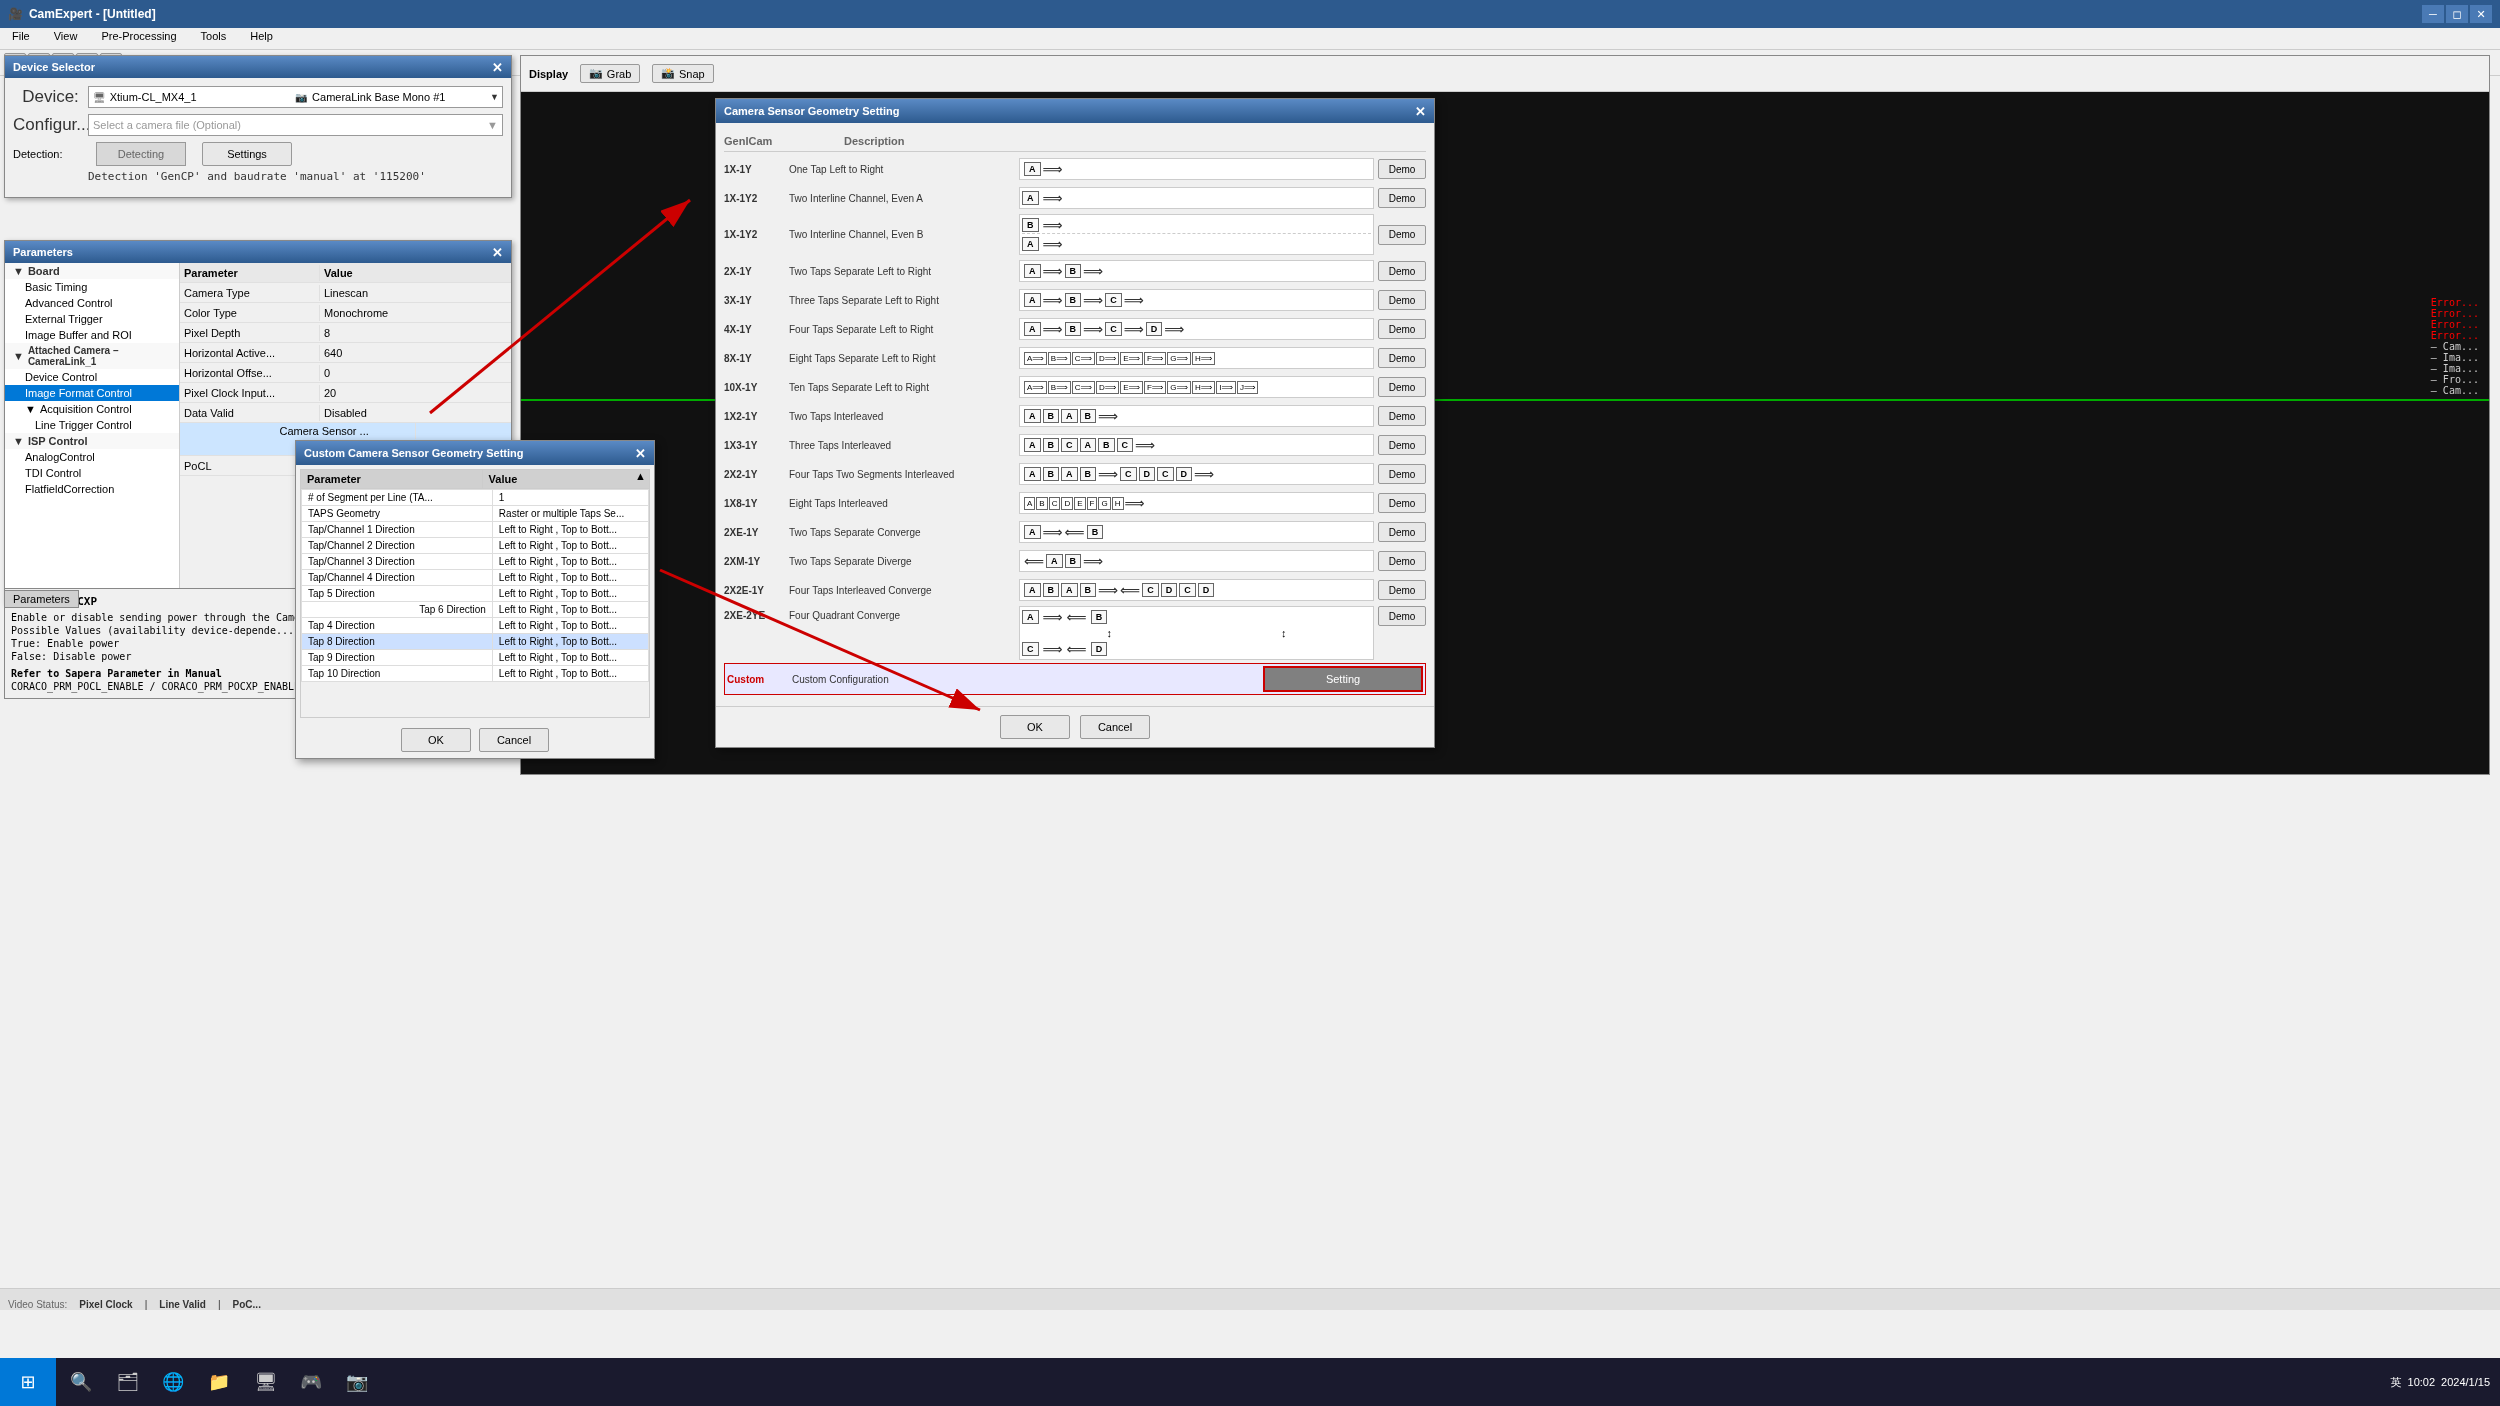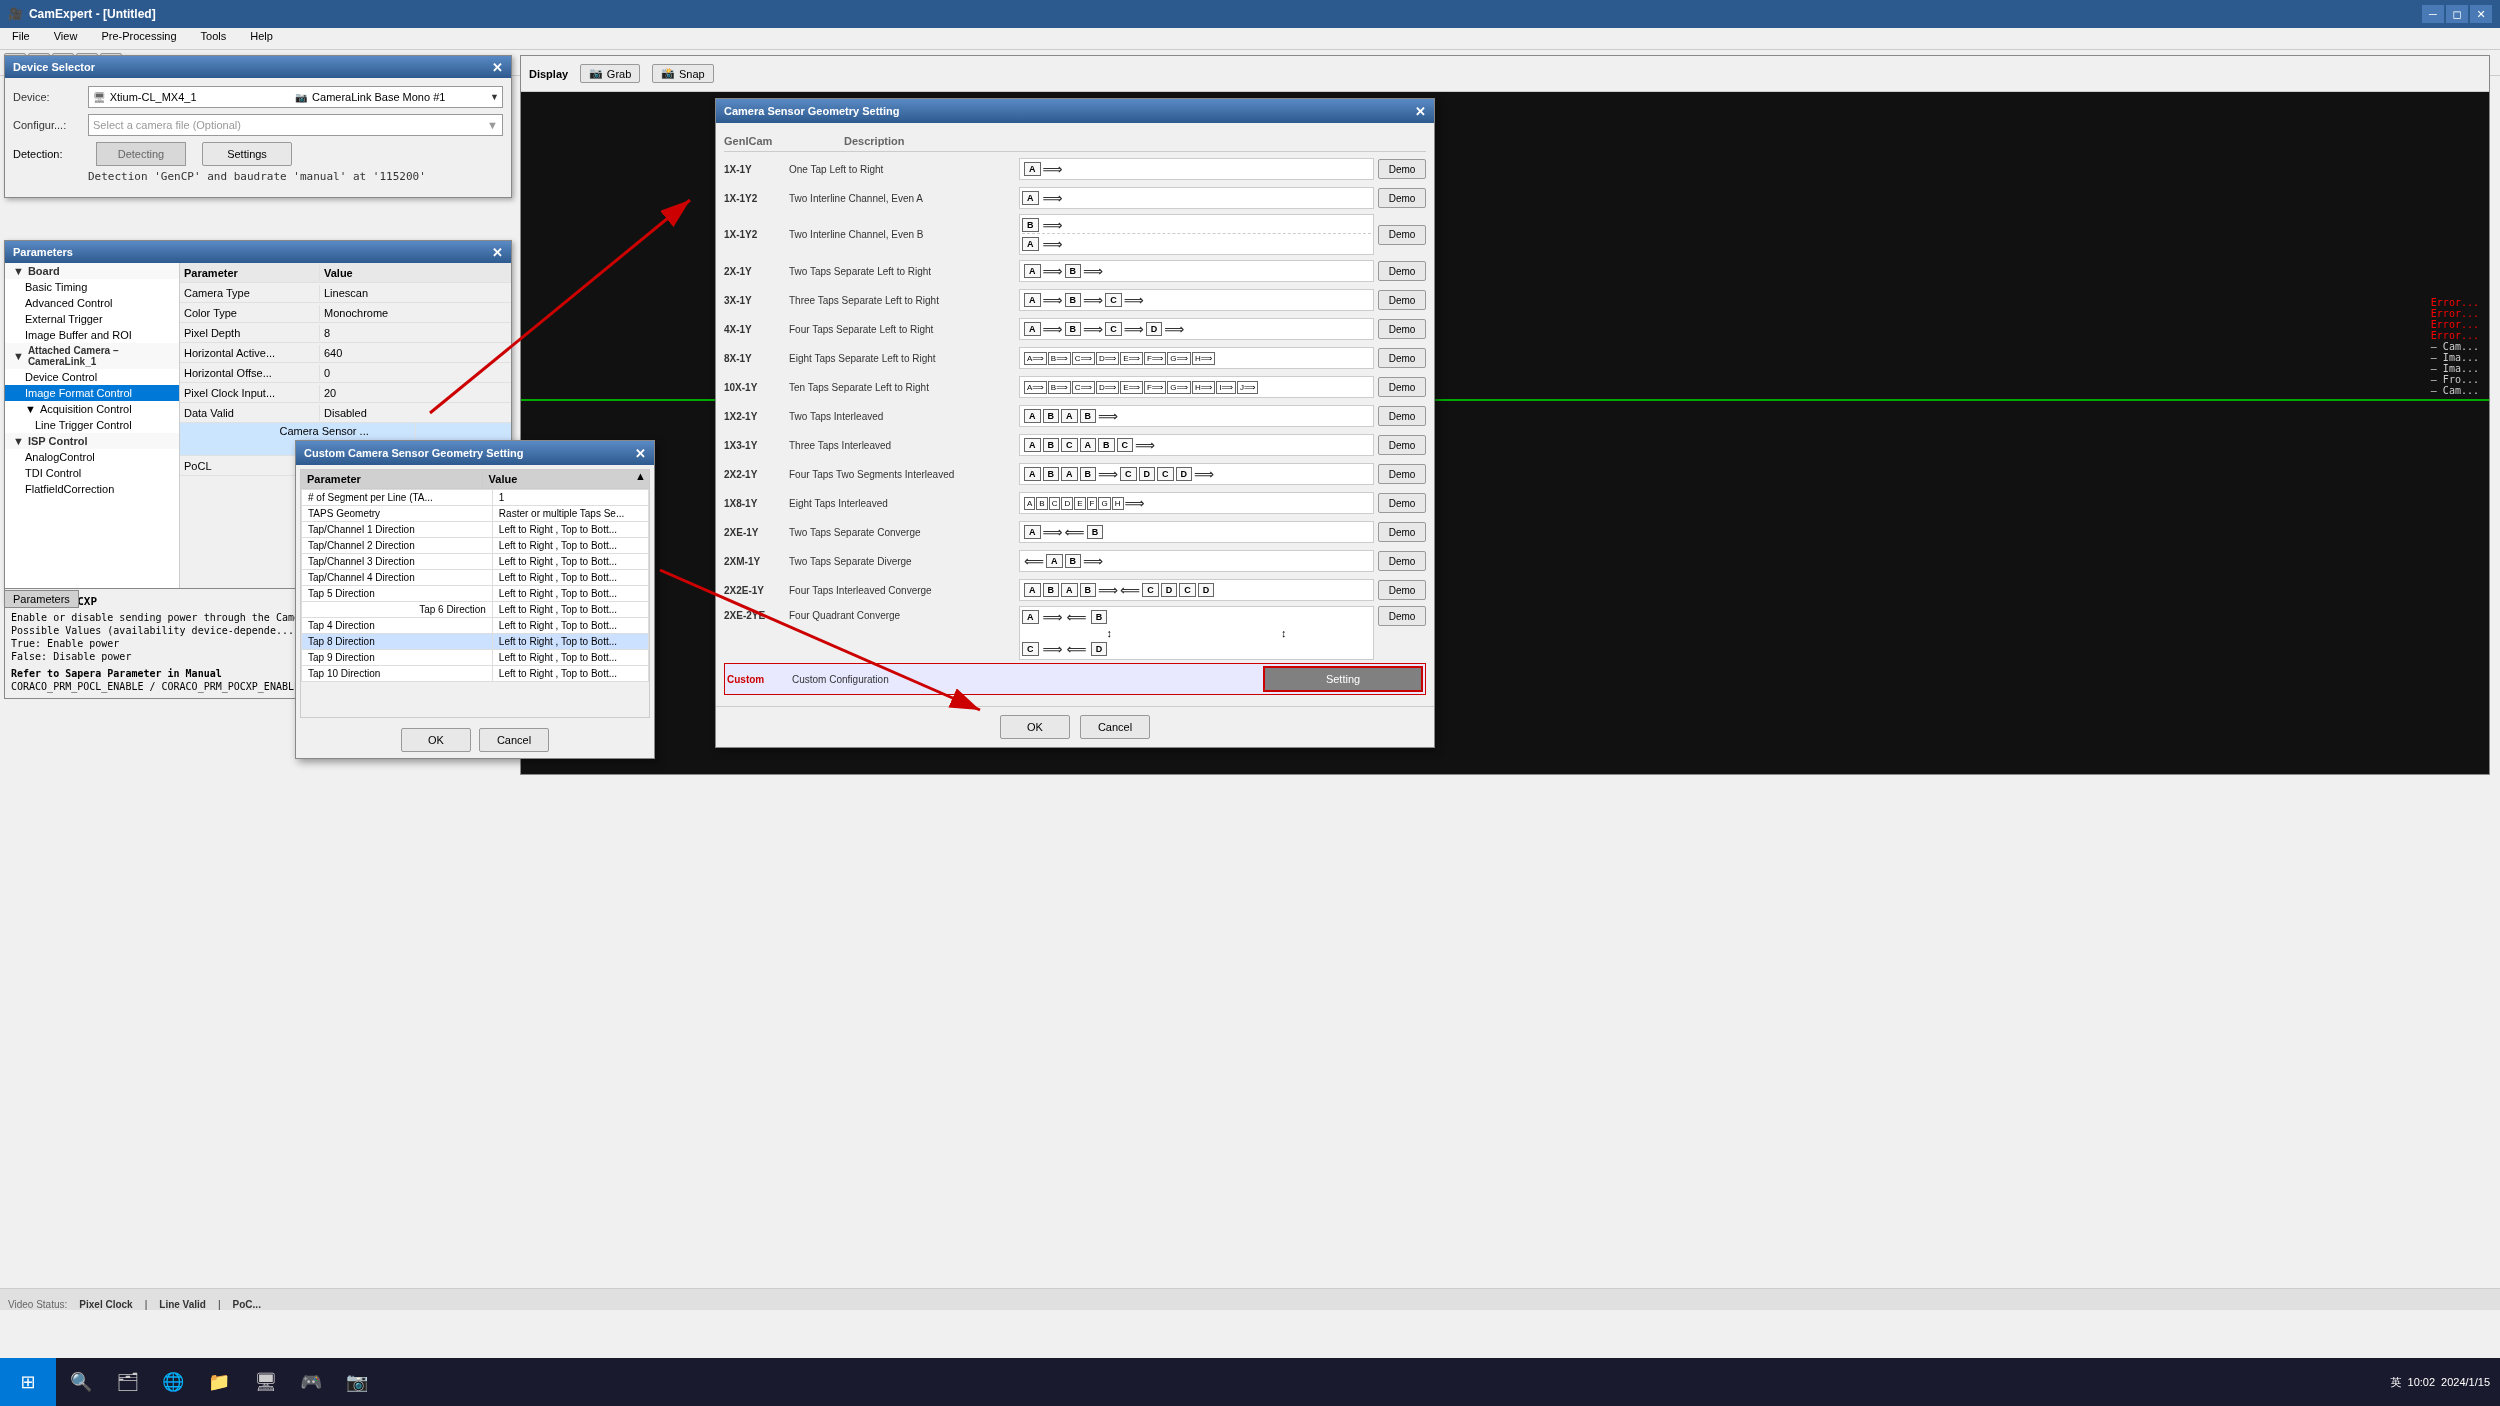--- a/index.html
+++ b/index.html
@@ -167,22 +167,23 @@
     .panel-body {
       padding: 8px;
     }
     .form-row {
       display: flex;
       align-items: center;
       margin-bottom: 6px;
     }
     .form-label {
       width: 75px;
-      font-size: 11px;
+      font-size: 17px;
       color: #333;
+      text-align: center;
     }
     .select-wrapper {
       flex: 1;
       position: relative;
     }
     .select-arrow {
       position: absolute;
       right: 4px;
       top: 50%;
       transform: translateY(-50%);

